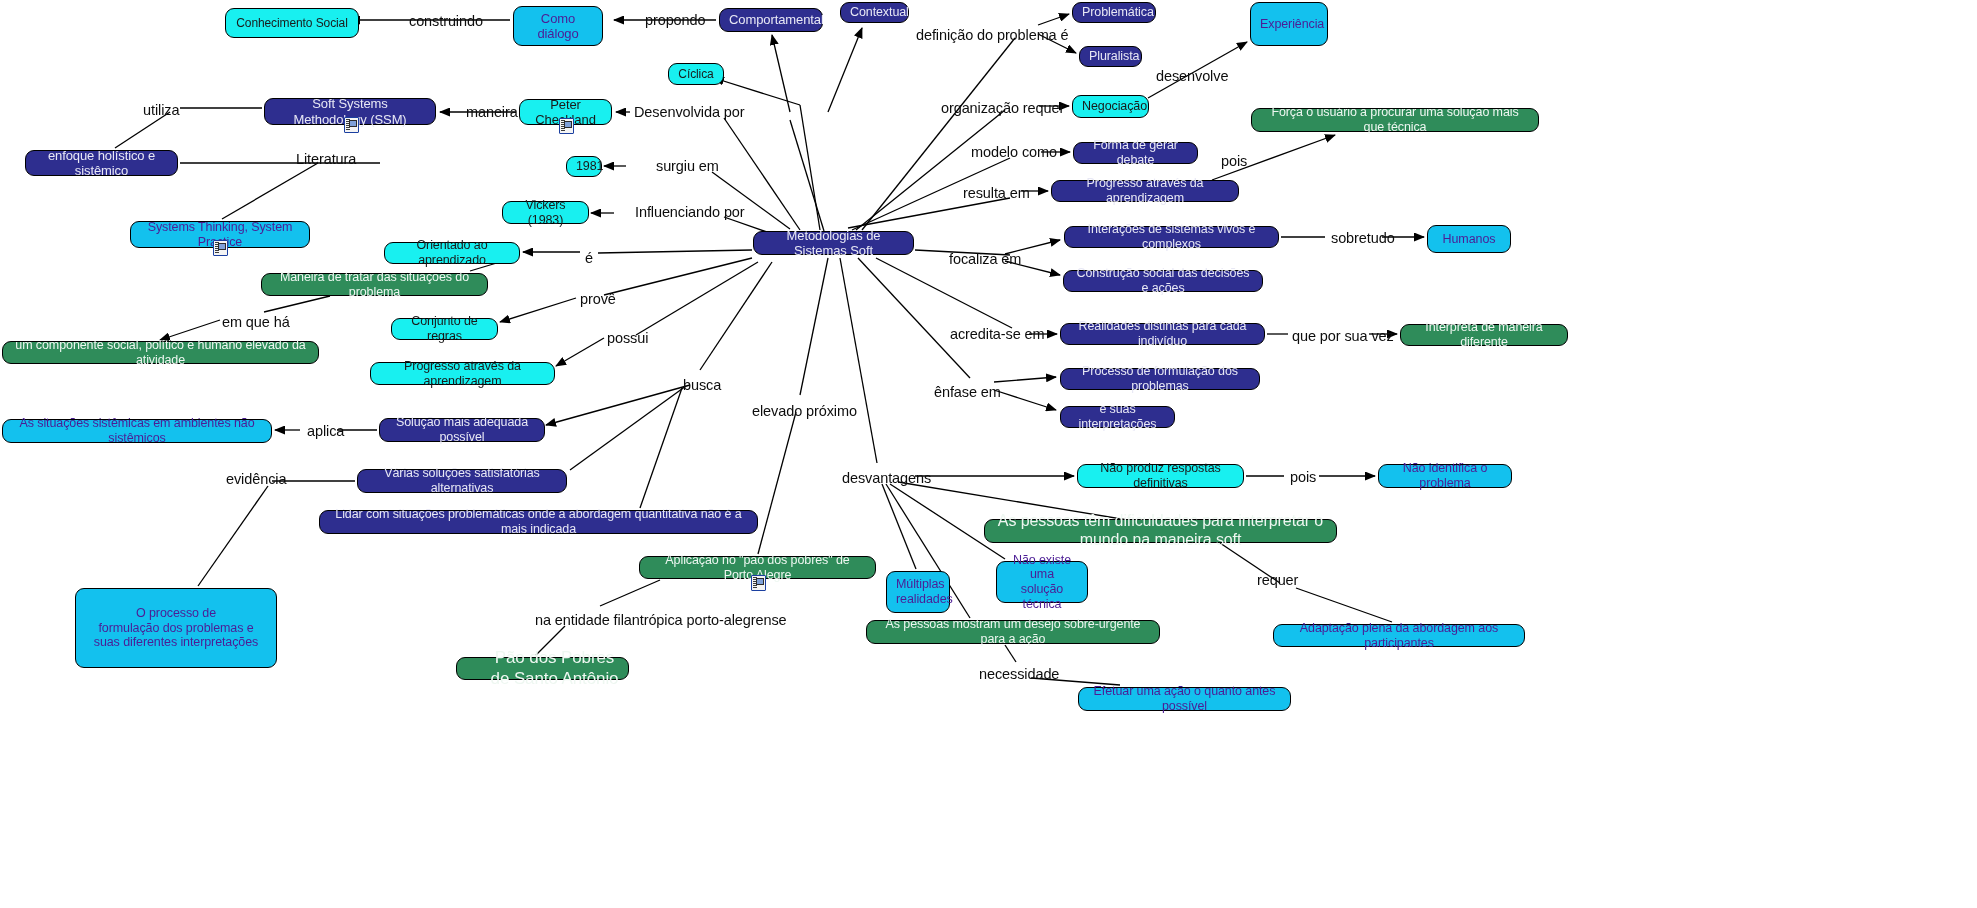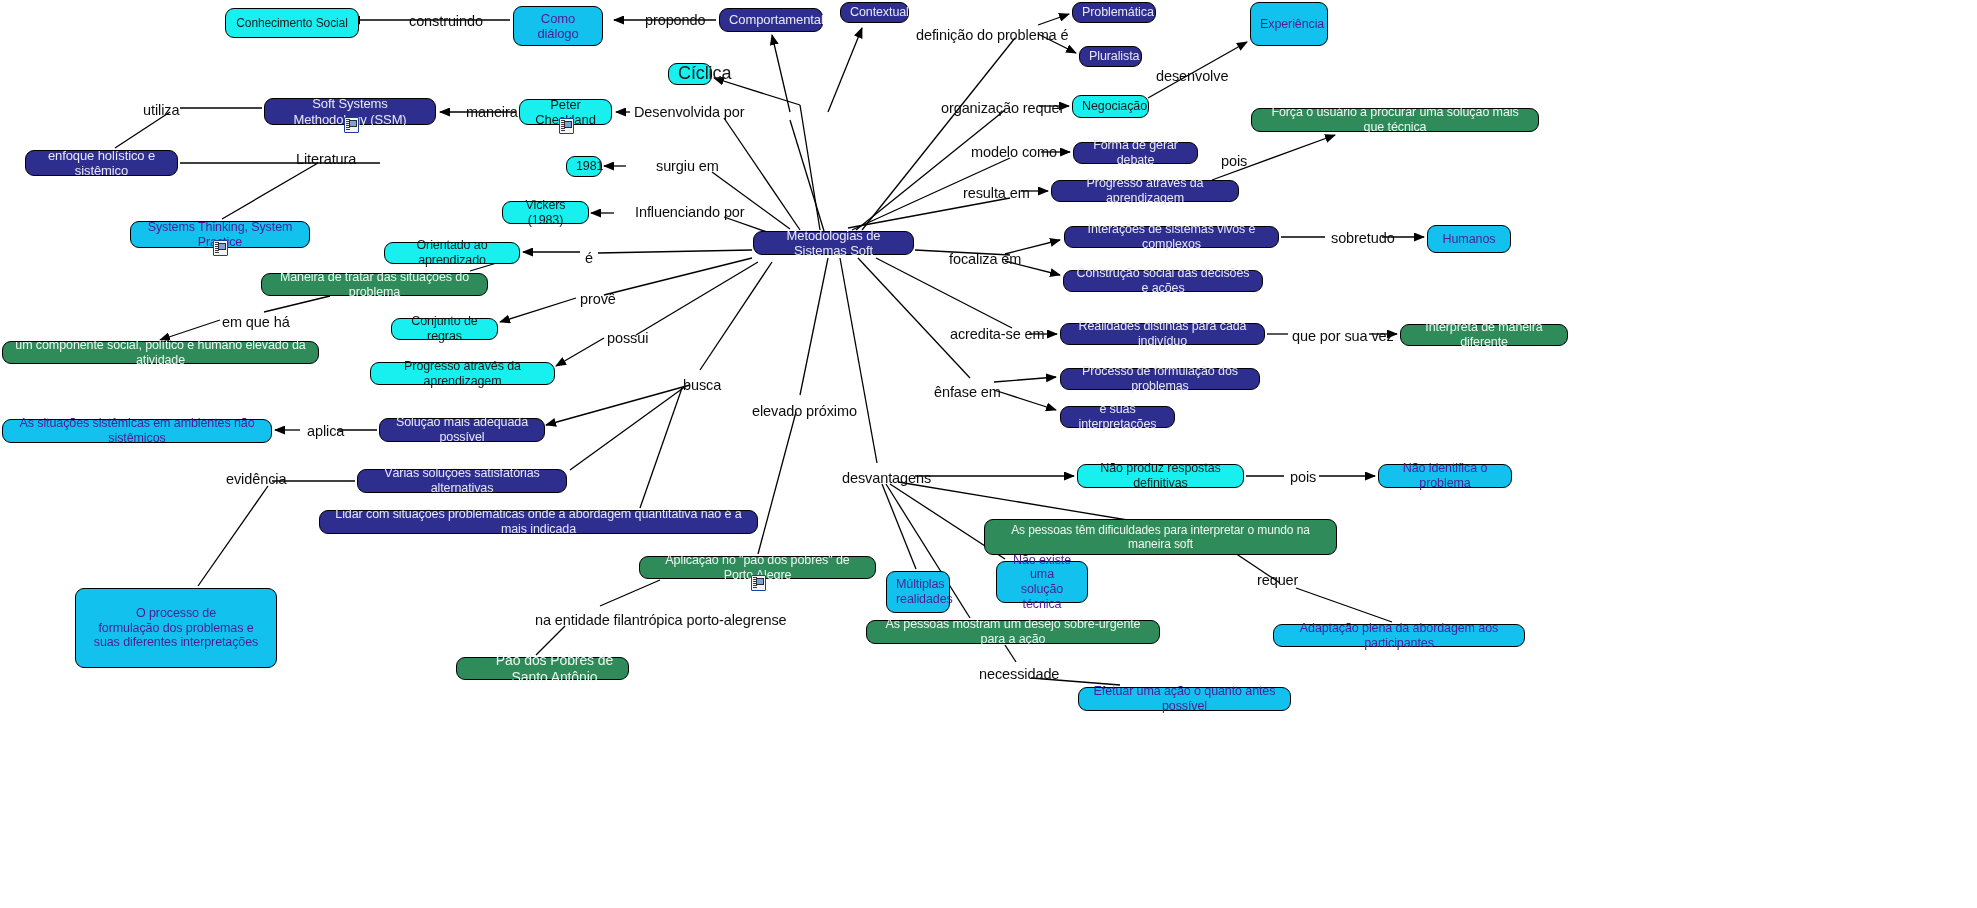--- a/index.html
+++ b/index.html
@@ -172,21 +172,21 @@
   <div id="node-layer">
       <div class="node c-aqua" style="left: 225px; top: 8px; width: 134px; height: 30px; font-size: 12px;"><span class="node-label">Conhecimento Social</span></div>
       <div class="node c-cyan" style="left: 513px; top: 6px; width: 90px; height: 40px; font-size: 13px;"><span class="node-label">Como diálogo</span></div>
       <div class="node c-navy" style="left: 719px; top: 8px; width: 104px; height: 24px; font-size: 13px;"><span class="node-label">Comportamental</span></div>
       <div class="node c-navy" style="left: 840px; top: 2px; width: 69px; height: 21px; font-size: 12.5px;"><span class="node-label">Contextual</span></div>
       <div class="node c-navy" style="left: 1072px; top: 2px; width: 84px; height: 21px; font-size: 12.5px;"><span class="node-label">Problemática</span></div>
       <div class="node c-navy" style="left: 1079px; top: 46px; width: 63px; height: 21px; font-size: 12.5px;"><span class="node-label">Pluralista</span></div>
       <div class="node c-cyan" style="left: 1250px; top: 2px; width: 78px; height: 44px; font-size: 12.5px;"><span class="node-label">Experiência</span></div>
       <div class="node c-navy" style="left: 264px; top: 98px; width: 172px; height: 27px; font-size: 13px;"><span class="node-label">Soft Systems Methodology (SSM)</span></div>
       <div class="node c-aqua" style="left: 519px; top: 99px; width: 93px; height: 26px; font-size: 13px;"><span class="node-label">Peter Checkland</span></div>
-      <div class="node c-aqua" style="left: 668px; top: 63px; width: 44px; height: 22px; font-size: 18px;"><span class="node-label">Cíclica</span></div>
+      <div class="node c-aqua" style="left: 668px; top: 63px; width: 56px; height: 22px; font-size: 12px;"><span class="node-label">Cíclica</span></div>
       <div class="node c-aqua" style="left: 1072px; top: 95px; width: 77px; height: 23px; font-size: 12.5px;"><span class="node-label">Negociação</span></div>
       <div class="node c-navy" style="left: 25px; top: 150px; width: 153px; height: 26px; font-size: 13px;"><span class="node-label">enfoque holístico e sistêmico</span></div>
       <div class="node c-green" style="left: 1251px; top: 108px; width: 288px; height: 24px; font-size: 12.5px;"><span class="node-label">Força o usuário a procurar uma solução mais que técnica</span></div>
       <div class="node c-navy" style="left: 1073px; top: 142px; width: 125px; height: 22px; font-size: 12.5px;"><span class="node-label">Forma de gerar debate</span></div>
       <div class="node c-aqua" style="left: 566px; top: 156px; width: 36px; height: 21px; font-size: 12.5px;"><span class="node-label">1981</span></div>
       <div class="node c-navy" style="left: 1051px; top: 180px; width: 188px; height: 22px; font-size: 12.5px;"><span class="node-label">Progresso através da aprendizagem</span></div>
       <div class="node c-aqua" style="left: 502px; top: 201px; width: 87px; height: 23px; font-size: 12.5px;"><span class="node-label">Vickers (1983)</span></div>
       <div class="node c-cyan" style="left: 130px; top: 221px; width: 180px; height: 27px; font-size: 12.5px;"><span class="node-label">Systems Thinking, System Practice</span></div>
       <div class="node c-navy" style="left: 1064px; top: 226px; width: 215px; height: 22px; font-size: 12.5px;"><span class="node-label">Interações de sistemas vivos e complexos</span></div>
       <div class="node c-cyan" style="left: 1427px; top: 225px; width: 84px; height: 28px; font-size: 12.5px;"><span class="node-label">Humanos</span></div>
@@ -200,32 +200,32 @@
       <div class="node c-green" style="left: 2px; top: 341px; width: 317px; height: 23px; font-size: 12.5px;"><span class="node-label">um componente social, político e humano elevado da atividade</span></div>
       <div class="node c-aqua" style="left: 370px; top: 362px; width: 185px; height: 23px; font-size: 12.5px;"><span class="node-label">Progresso através da aprendizagem</span></div>
       <div class="node c-navy" style="left: 1060px; top: 368px; width: 200px; height: 22px; font-size: 12.5px;"><span class="node-label">Processo de formulação dos problemas</span></div>
       <div class="node c-navy" style="left: 1060px; top: 406px; width: 115px; height: 22px; font-size: 12.5px;"><span class="node-label">e suas interpretações</span></div>
       <div class="node c-cyan" style="left: 2px; top: 419px; width: 270px; height: 24px; font-size: 12.5px;"><span class="node-label">As situações sistêmicas em ambientes não sistêmicos</span></div>
       <div class="node c-navy" style="left: 379px; top: 418px; width: 166px; height: 24px; font-size: 12.5px;"><span class="node-label">Solução mais adequada possível</span></div>
       <div class="node c-aqua" style="left: 1077px; top: 464px; width: 167px; height: 24px; font-size: 12.5px;"><span class="node-label">Não produz respostas definitivas</span></div>
       <div class="node c-cyan" style="left: 1378px; top: 464px; width: 134px; height: 24px; font-size: 12.5px;"><span class="node-label">Não identifica o problema</span></div>
       <div class="node c-navy" style="left: 357px; top: 469px; width: 210px; height: 24px; font-size: 12.5px;"><span class="node-label">Várias soluções satisfatórias alternativas</span></div>
       <div class="node c-navy" style="left: 319px; top: 510px; width: 439px; height: 24px; font-size: 12.5px;"><span class="node-label">Lidar com situações problemáticas onde a abordagem quantitativa não é a mais indicada</span></div>
-      <div class="node c-green" style="left: 984px; top: 519px; width: 353px; height: 36px; font-size: 12px;"><span class="node-label">As pessoas têm dificuldades para interpretar o mundo na maneira soft</span></div>
+      <div class="node c-green" style="left: 984px; top: 519px; width: 353px; height: 24px; font-size: 16px;"><span class="node-label">As pessoas têm dificuldades para interpretar o mundo na maneira soft</span></div>
       <div class="node c-green" style="left: 639px; top: 556px; width: 237px; height: 23px; font-size: 12.5px;"><span class="node-label">Aplicação no "pão dos pobres" de Porto Alegre</span></div>
       <div class="node c-cyan" style="left: 996px; top: 561px; width: 92px; height: 42px; font-size: 12.5px;"><span class="node-label">Não existe uma
 solução técnica</span></div>
       <div class="node c-cyan" style="left: 886px; top: 571px; width: 64px; height: 42px; font-size: 12.5px;"><span class="node-label">Múltiplas
 realidades</span></div>
       <div class="node c-cyan" style="left: 75px; top: 588px; width: 202px; height: 80px; font-size: 12.5px;"><span class="node-label">O processo de
 formulação dos problemas e
 suas diferentes interpretações</span></div>
       <div class="node c-cyan" style="left: 1273px; top: 624px; width: 252px; height: 23px; font-size: 12.5px;"><span class="node-label">Adaptação plena da abordagem aos participantes</span></div>
       <div class="node c-green" style="left: 866px; top: 620px; width: 294px; height: 24px; font-size: 12.5px;"><span class="node-label">As pessoas mostram um desejo sobre-urgente para a ação</span></div>
-      <div class="node c-green" style="left: 456px; top: 657px; width: 173px; height: 23px; font-size: 14px; padding-left: 33px;"><span class="node-label">Pão dos Pobres de Santo Antônio</span></div>
+      <div class="node c-green" style="left: 456px; top: 657px; width: 173px; height: 23px; font-size: 17px; padding-left: 33px;"><span class="node-label">Pão dos Pobres de Santo Antônio</span></div>
       <div class="node c-cyan" style="left: 1078px; top: 687px; width: 213px; height: 24px; font-size: 12.5px;"><span class="node-label">Efetuar uma ação o quanto antes possível</span></div>
     </div>
   <div id="label-layer">
       <div class="edge-label" style="left: 409px; top: 13px;">construindo</div>
       <div class="edge-label" style="left: 645px; top: 12px;">propondo</div>
       <div class="edge-label" style="left: 916px; top: 27px;">definição do problema é</div>
       <div class="edge-label" style="left: 1156px; top: 68px;">desenvolve</div>
       <div class="edge-label" style="left: 143px; top: 102px;">utiliza</div>
       <div class="edge-label" style="left: 466px; top: 104px;">maneira</div>
       <div class="edge-label" style="left: 634px; top: 104px;">Desenvolvida por</div>

